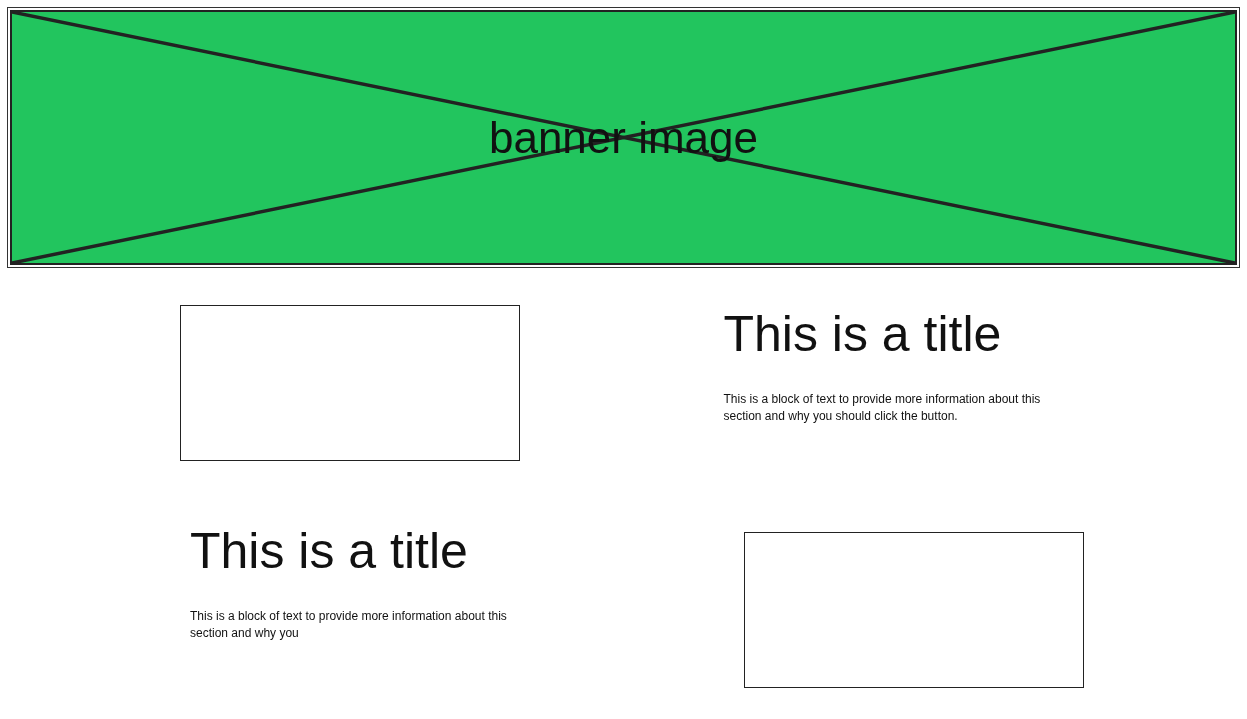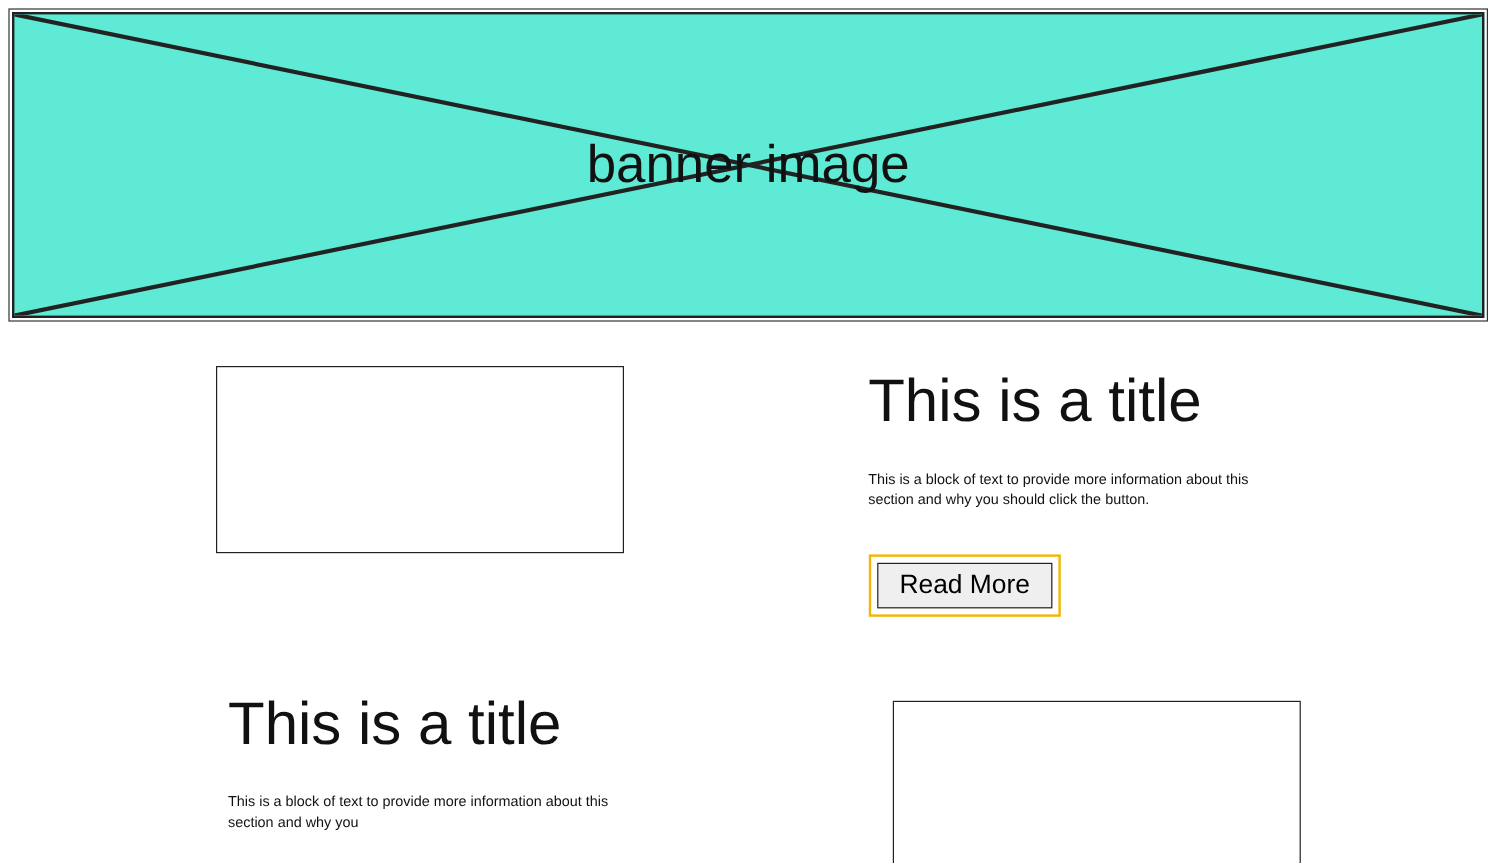--- a/index.html
+++ b/index.html
@@ -6,21 +6,21 @@
   body {
     font-family: "Comic Sans MS", "Chalkboard SE", "Marker Felt", cursive, sans-serif;
     background: #fff;
     color: #111;
     width: 1247px;
   }
   
   .sketch-box {
     position: relative;
     border: 1.5px solid #222;
-    background: #5eead4;
+    background: #22c55e;
   }
   .sketch-box svg.cross {
     position: absolute;
     inset: 0;
     width: 100%;
     height: 100%;
     pointer-events: none;
   }
   .sketch-box svg.cross line { stroke: #222; stroke-width: 1; }
 
@@ -111,23 +111,20 @@
     <div class="img-box">
       <svg class="cross" viewBox="0 0 100 100" preserveAspectRatio="none">
         <line x1="0" y1="0" x2="100" y2="100"></line>
         <line x1="100" y1="0" x2="0" y2="100"></line>
       </svg>
     </div>
   </div>
   <div class="col right">
     <h2 class="title">This is a title</h2>
     <p class="body">This is a block of text to provide more information about this section and why you should click the button.</p>
-    <span class="btn-wrap">
-      <button class="btn">Read More</button>
-    </span>
   </div>
 </div>
 
 <div class="section section2">
   <div class="col left">
     <h2 class="title">This is a title</h2>
     <p class="body">This is a block of text to provide more information about this section and why you</p>
   </div>
   <div class="col right">
     <div class="img-box">

